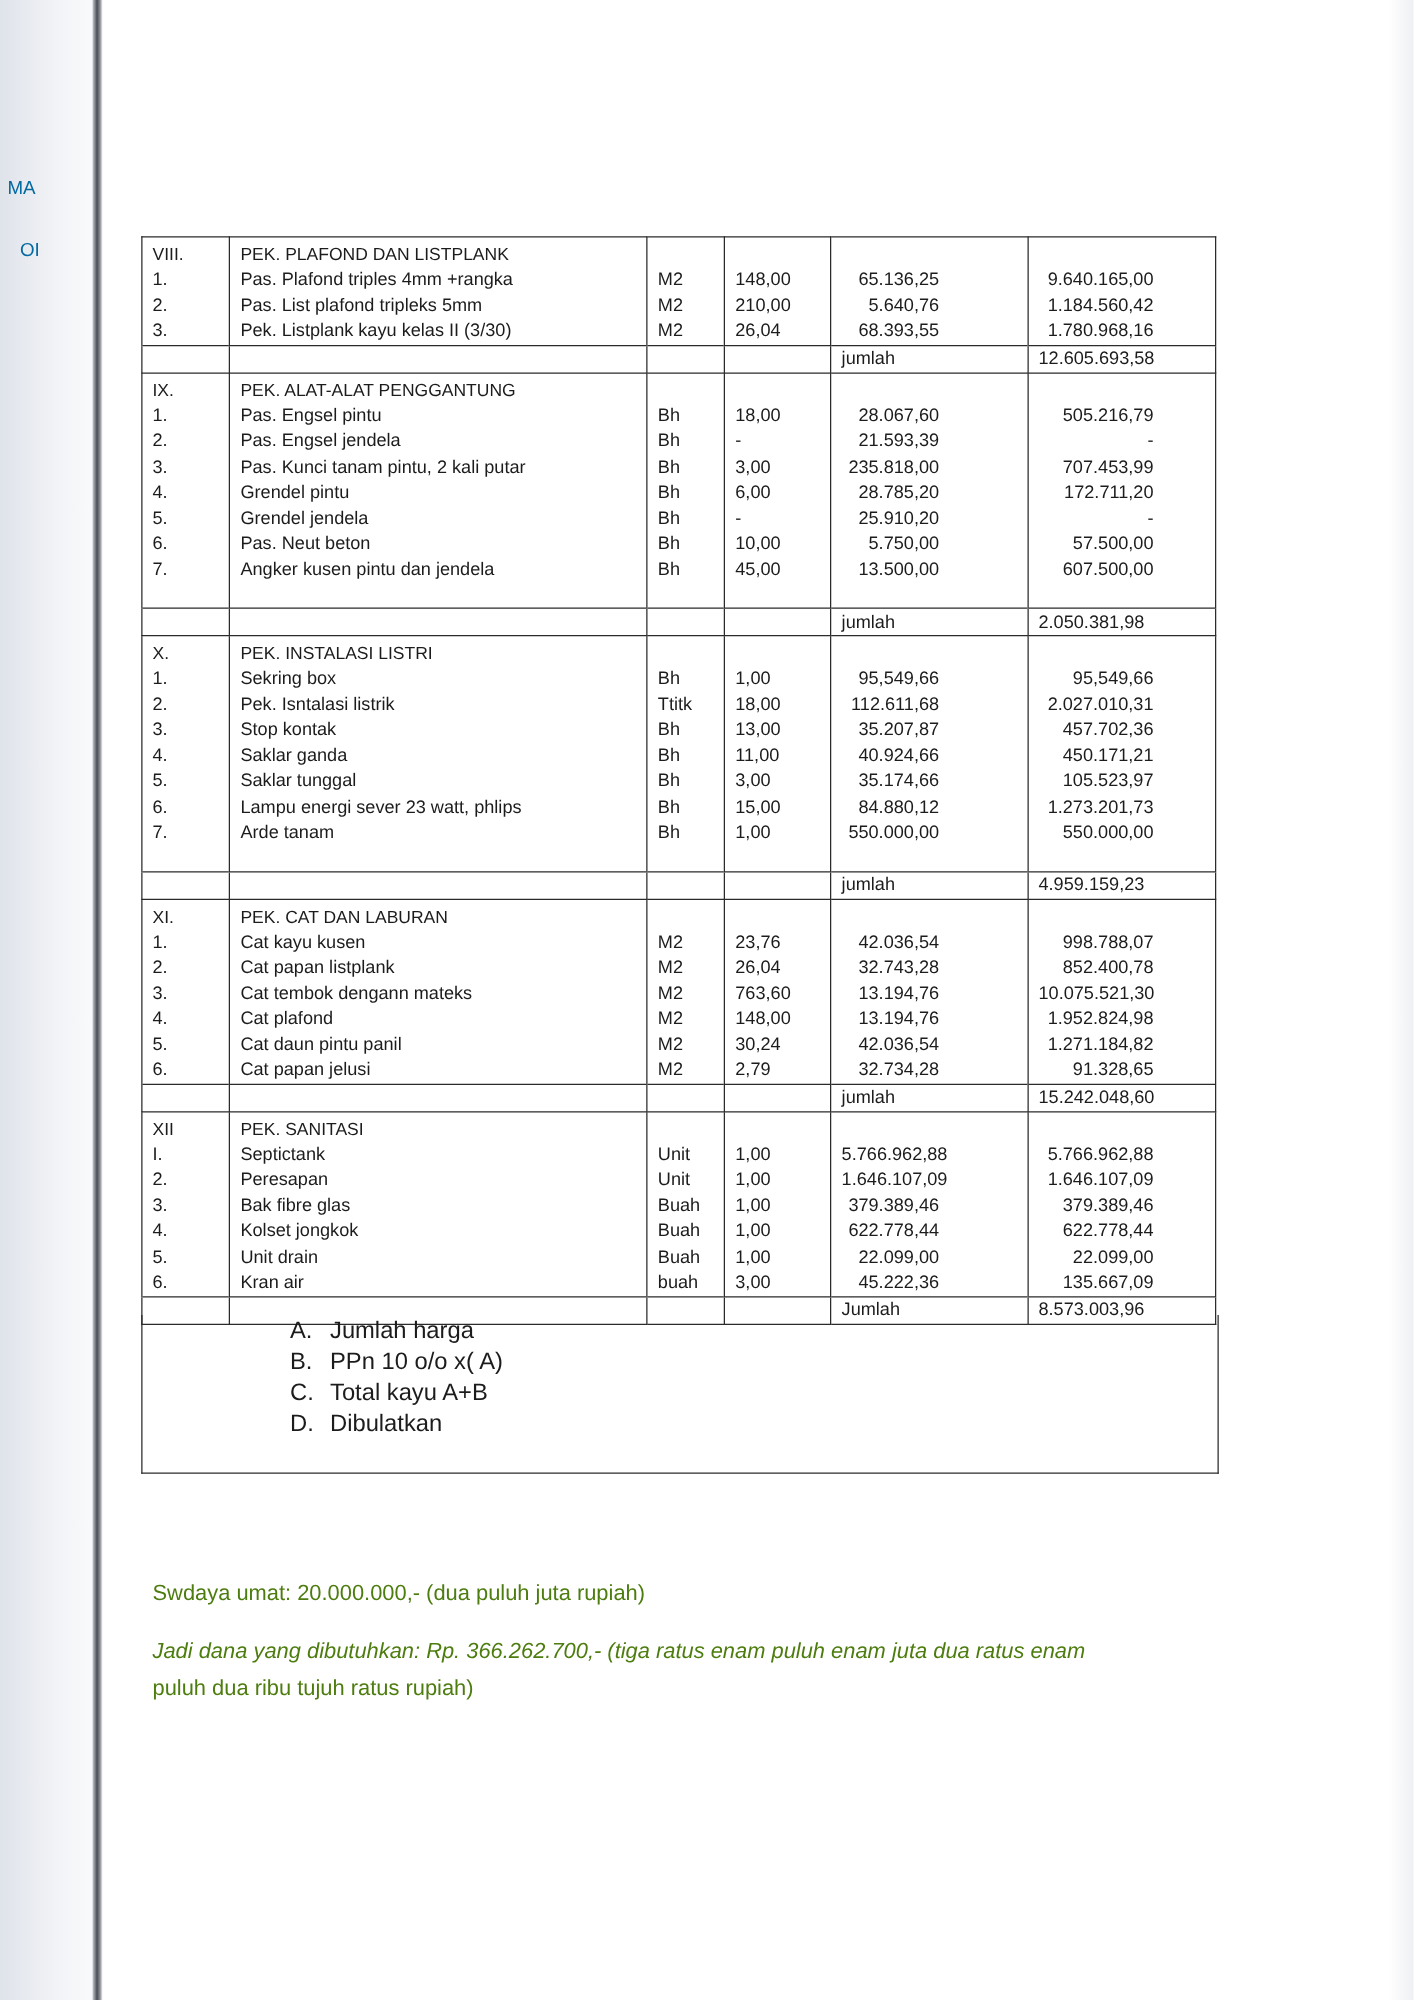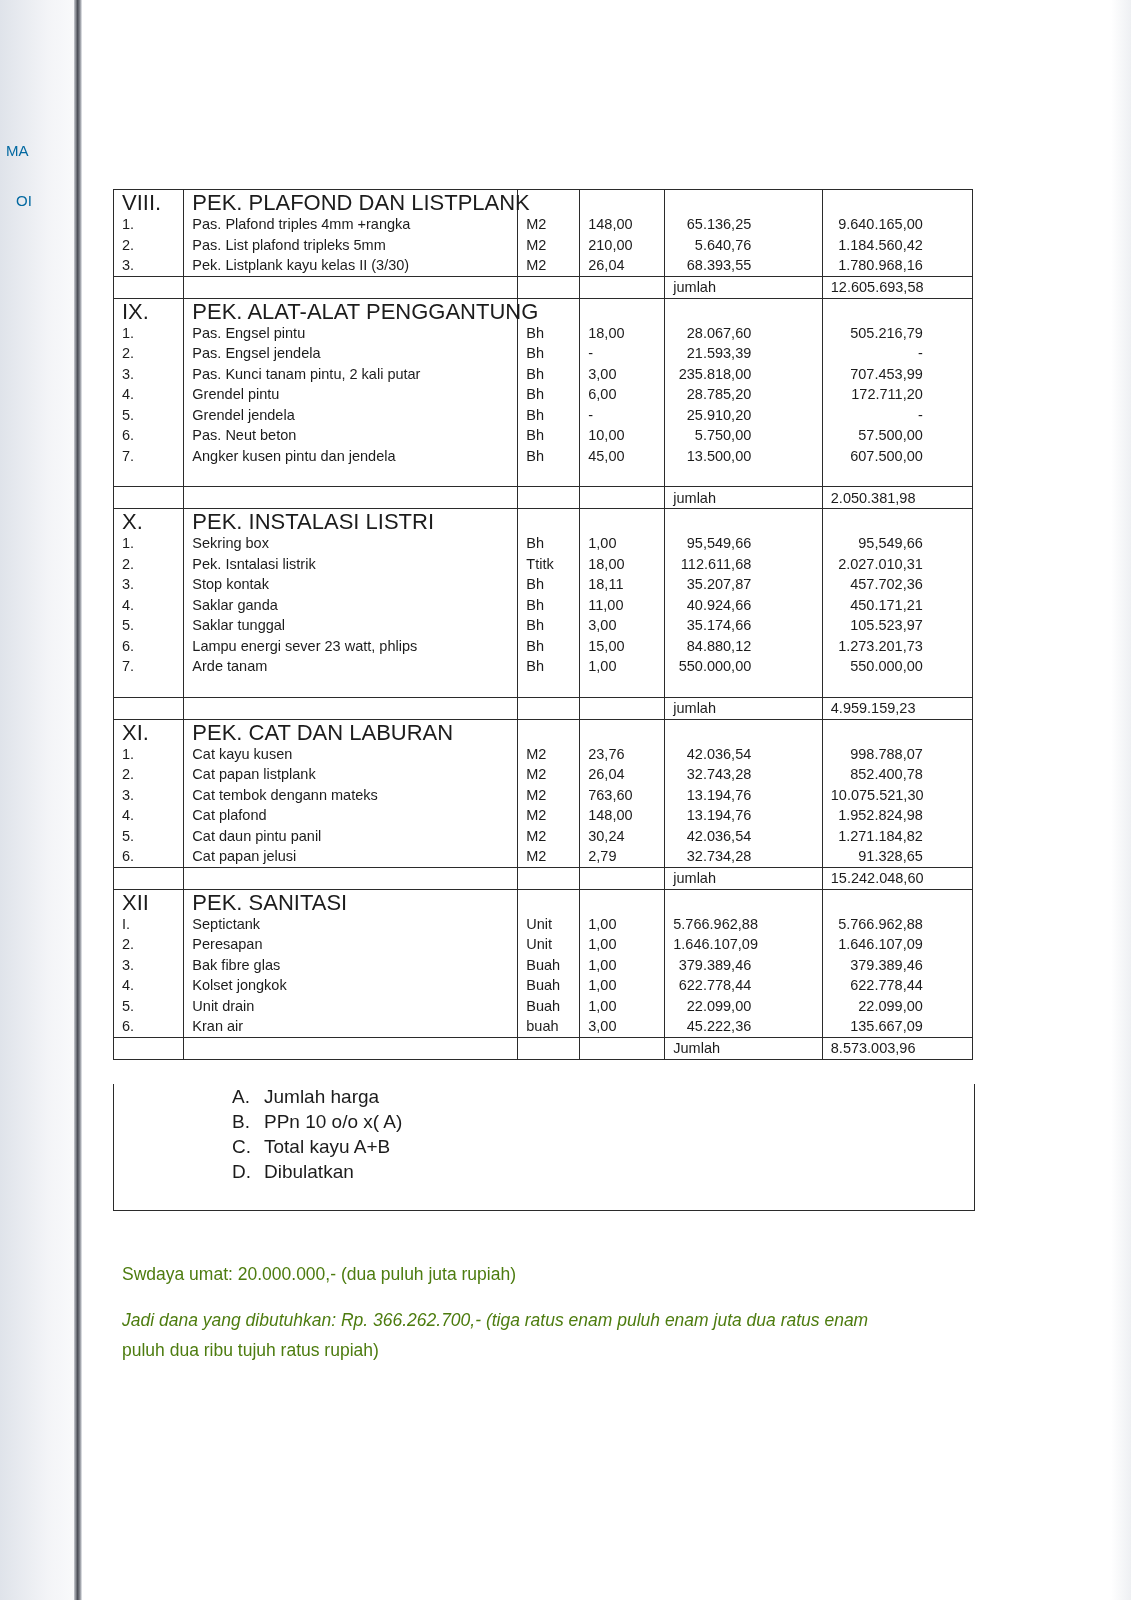--- a/index.html
+++ b/index.html
@@ -24,35 +24,35 @@
   .ghost {
     position: absolute; color: #0369a1; font-size: 15px;
   }
 
   .sheet { position: absolute; left: 113px; top: 189px; width: 860px; }
   table.rab { border-collapse: collapse; width: 860px; table-layout: fixed; font-size: 14.5px; }
   table.rab td { border-left: 1.5px solid #2b2b2b; border-right: 1.5px solid #2b2b2b; padding: 0 0 0 8px; vertical-align: top; }
   table.rab tr.sec-top td { border-top: 1.5px solid #2b2b2b; }
   table.rab tr.sum td { border-top: 1.5px solid #2b2b2b; border-bottom: 1.5px solid #2b2b2b; height: 21px; vertical-align: middle; }
   .line { height: 20.5px; line-height: 20.5px; white-space: nowrap; }
-  .sec-title { font-size: 22px; height: 24px; line-height: 26px; }
+  .sec-title { font-size: 14px; height: 24px; line-height: 26px; }
   .col-no { width: 67px; }
   .col-desc { width: 318px; }
   .col-unit { width: 59px; }
   .col-vol { width: 81px; }
   .col-price { width: 150px; }
   .col-total { width: 143px; }
   .num-vol { padding-left: 0; }
   .vol-val { display: inline-block; width: 50px; text-align: left; }
   .price-val { display: inline-block; width: 78px; text-align: right; }
   .total-val { display: inline-block; width: 92px; text-align: right; }
   .gap { height: 20px; }
 
   .grand {
-    position: absolute; left: 113px; top: 1084px; width: 860px; height: 126px;
+    position: absolute; left: 113px; top: 1052px; width: 860px; height: 126px;
     border: 1.5px solid #2b2b2b; border-top: none;
   }
   .grand .labels { position: absolute; left: 118px; top: 0; font-size: 19px; }
   .grand .labels .row { height: 25px; line-height: 25px; white-space: nowrap; }
   .grand .labels .letter { display: inline-block; width: 32px; }
   .grand .vals { position: absolute; left: 707px; top: 0; width: 153px; border-left: 1.5px solid #2b2b2b; height: 126px; font-size: 19px; }
   .grand .vals .row { height: 25px; line-height: 25px; text-align: right; padding-right: 4px; white-space: nowrap; }
   .grand .vals .bold { font-weight: bold; }
 
   .footer-text { position: absolute; left: 122px; font-size: 17.5px; color: #4d7c0f; white-space: nowrap; }
@@ -230,21 +230,21 @@
             <div class="line">Bh</div>
             <div class="line">Bh</div>
             <div class="line">Bh</div>
             <div class="line">Bh</div>
             <div class="gap"></div>
           </td>
           <td class="num-vol">
             <div class="line sec-title"></div>
             <div class="line"><span class="vol-val">1,00</span></div>
             <div class="line"><span class="vol-val">18,00</span></div>
-            <div class="line"><span class="vol-val">18,11</span></div>
+            <div class="line"><span class="vol-val">13,00</span></div>
             <div class="line"><span class="vol-val">11,00</span></div>
             <div class="line"><span class="vol-val">3,00</span></div>
             <div class="line"><span class="vol-val">15,00</span></div>
             <div class="line"><span class="vol-val">1,00</span></div>
             <div class="gap"></div>
           </td>
           <td>
             <div class="line sec-title"></div>
             <div class="line"><span class="price-val">95,549,66</span></div>
             <div class="line"><span class="price-val">112.611,68</span></div>

